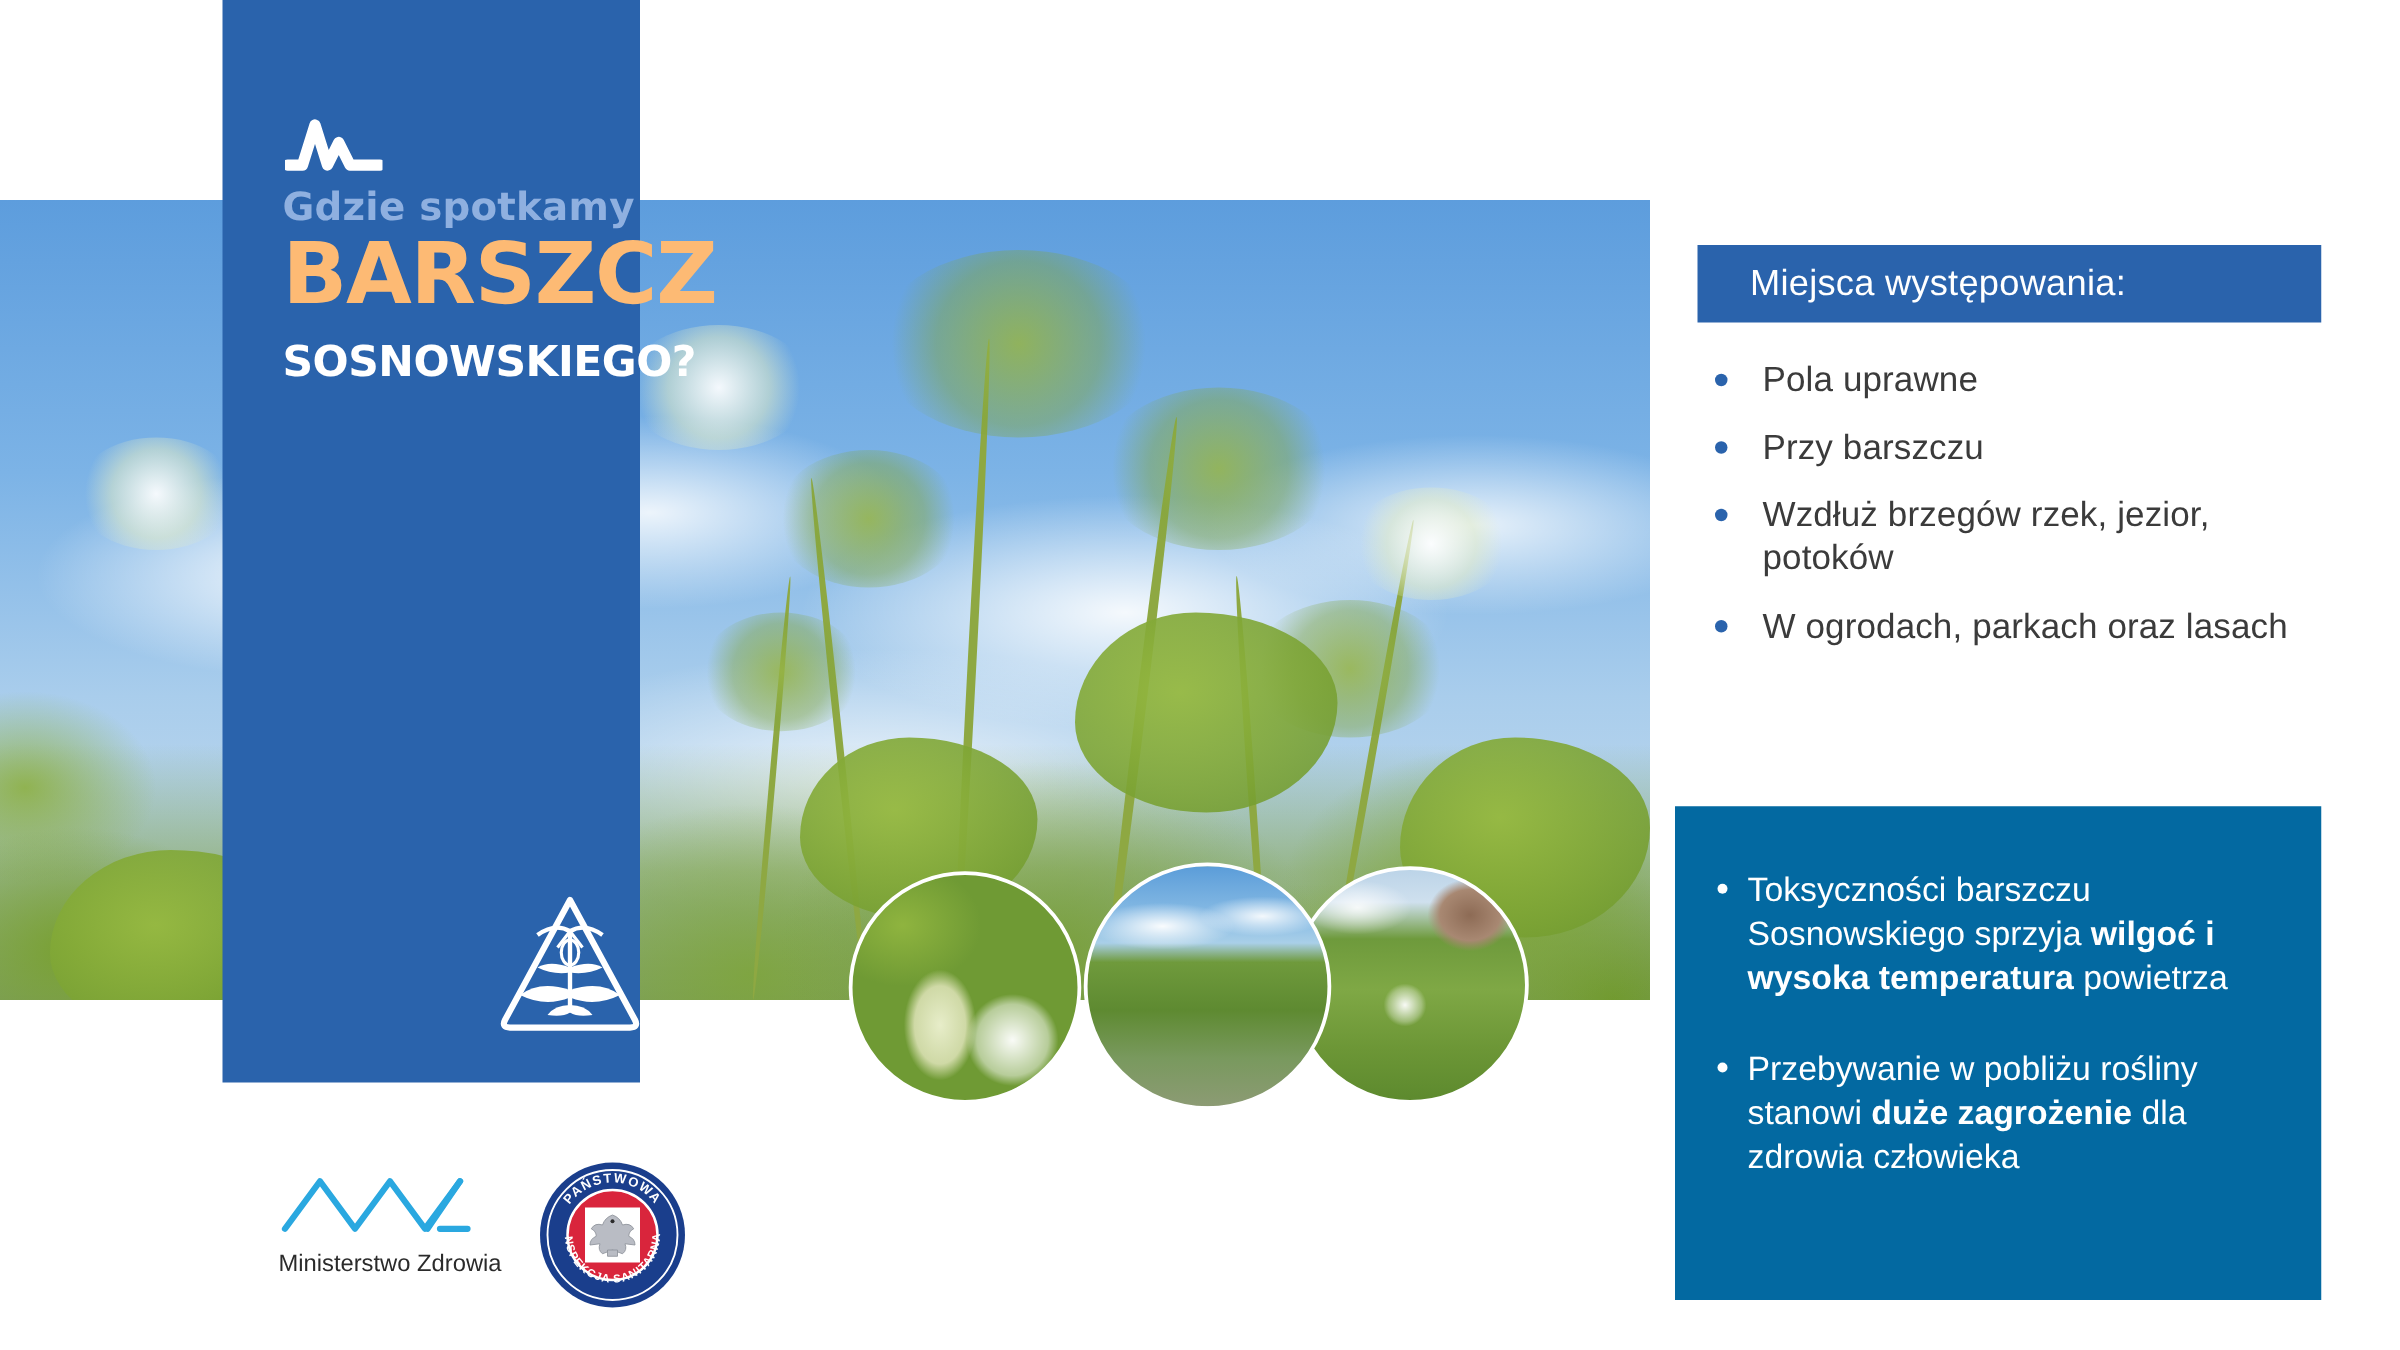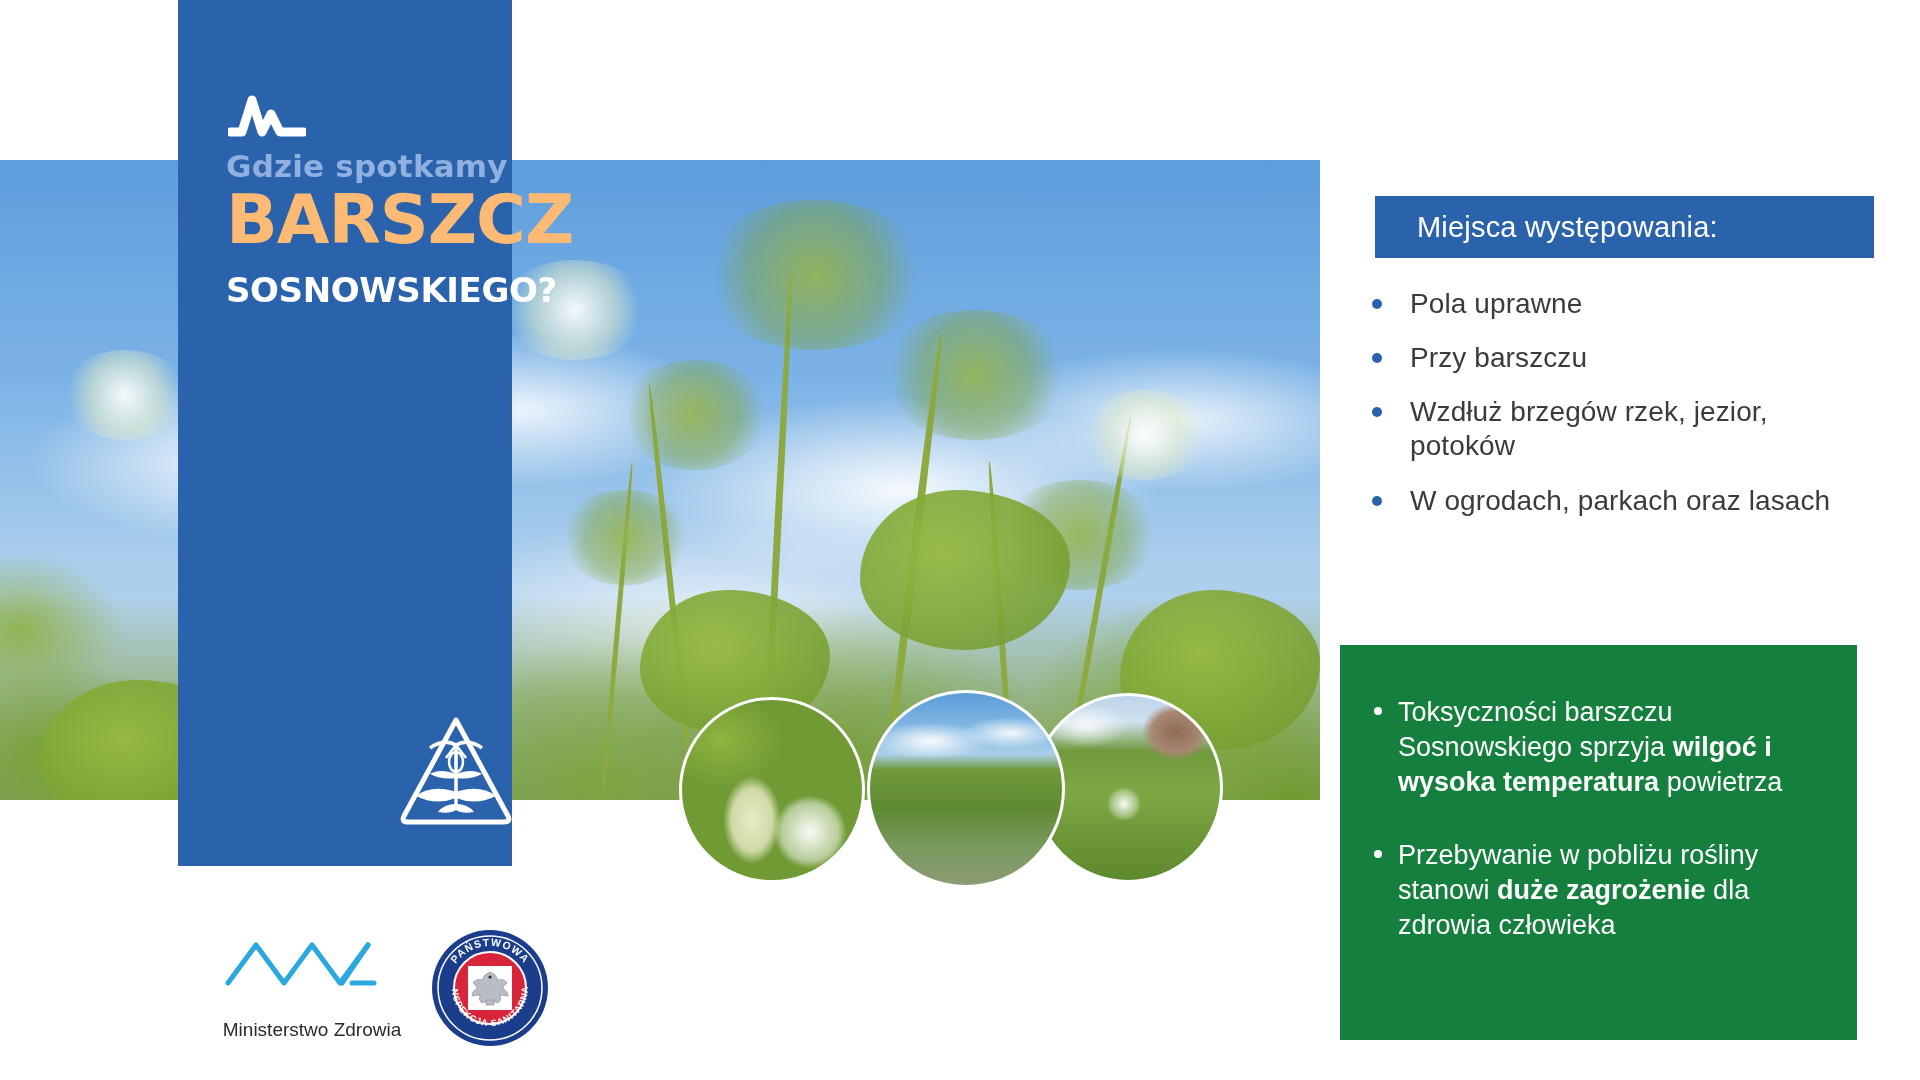--- a/index.html
+++ b/index.html
@@ -86,54 +86,54 @@
     background:
       radial-gradient(circle 22px at 88px 108px, rgba(255,255,255,.95) 0%, rgba(255,255,255,.3) 60%, rgba(255,255,255,0) 78%),
       radial-gradient(ellipse 60px 30px at 50px 30px, rgba(255,255,255,.85) 0%, rgba(255,255,255,0) 72%),
       radial-gradient(ellipse 40px 34px at 140px 36px, #8d6b55 0%, #a88872 60%, rgba(168,136,114,0) 85%),
       linear-gradient(to bottom, #bcd4e8 0%, #cfe0ee 14%, #6e9a3c 30%, #7fa845 52%, #6c9636 78%, #5d8a2e 100%);
   }
 
   
   #places-header{
     position:absolute; left:1358px; top:196px; width:499px; height:62px;
-    background:#2a63ac; display:flex; align-items:center;margin-left:17px;
+    background:#2a63ac; display:flex; align-items:center;
   }
   #places-header-text{
     color:#ffffff; font-size:29px; padding-left:42px; letter-spacing:.2px;
   }
   #places-list{ position:absolute; left:1358px; top:287px; width:520px; }
   .place-item{
     position:relative; padding-left:52px; color:#3b3b3b; font-size:28px;
     line-height:1.22; margin-bottom:20px; letter-spacing:.1px;
   }
   .place-item .dot{
     position:absolute; left:14px; top:12px; width:10px; height:10px;
     border-radius:50%; background:#2a63ac;
   }
 
   #risk-box{
     position:absolute; left:1340px; top:645px; width:517px; height:395px;
-    background:#15803d;
+    background:#0369a1;
   }
   #risk-list{ position:absolute; left:22px; top:50px; width:470px; }
   .risk-item{
     position:relative; padding-left:36px; color:#ffffff; font-size:27px;
     line-height:1.3; margin-bottom:38px;
   }
   .risk-item .dot{
     position:absolute; left:12px; top:12px; width:8px; height:8px;
     border-radius:50%; background:#ffffff;
   }
   .risk-item b{ font-weight:bold; }
 
   
   #logo-mz{ position:absolute; left:222px; top:935px; width:180px; }
   #logo-mz-caption{
-    text-align:center; color:#2b2b2b; font-size:19px; margin-top:24px;
+    text-align:center; color:#2b2b2b; font-size:19px; margin-top:5px;
     font-family:"Liberation Sans", sans-serif;
   }
   #logo-pis{ position:absolute; left:430px; top:928px; width:120px; height:120px; }
 </style>
 </head>
 <body>
 
 <div id="hero-photo">
 
   <div class="stalk" style="left:760px; top:110px; width:7px; height:530px; transform:rotate(3deg);"></div>

